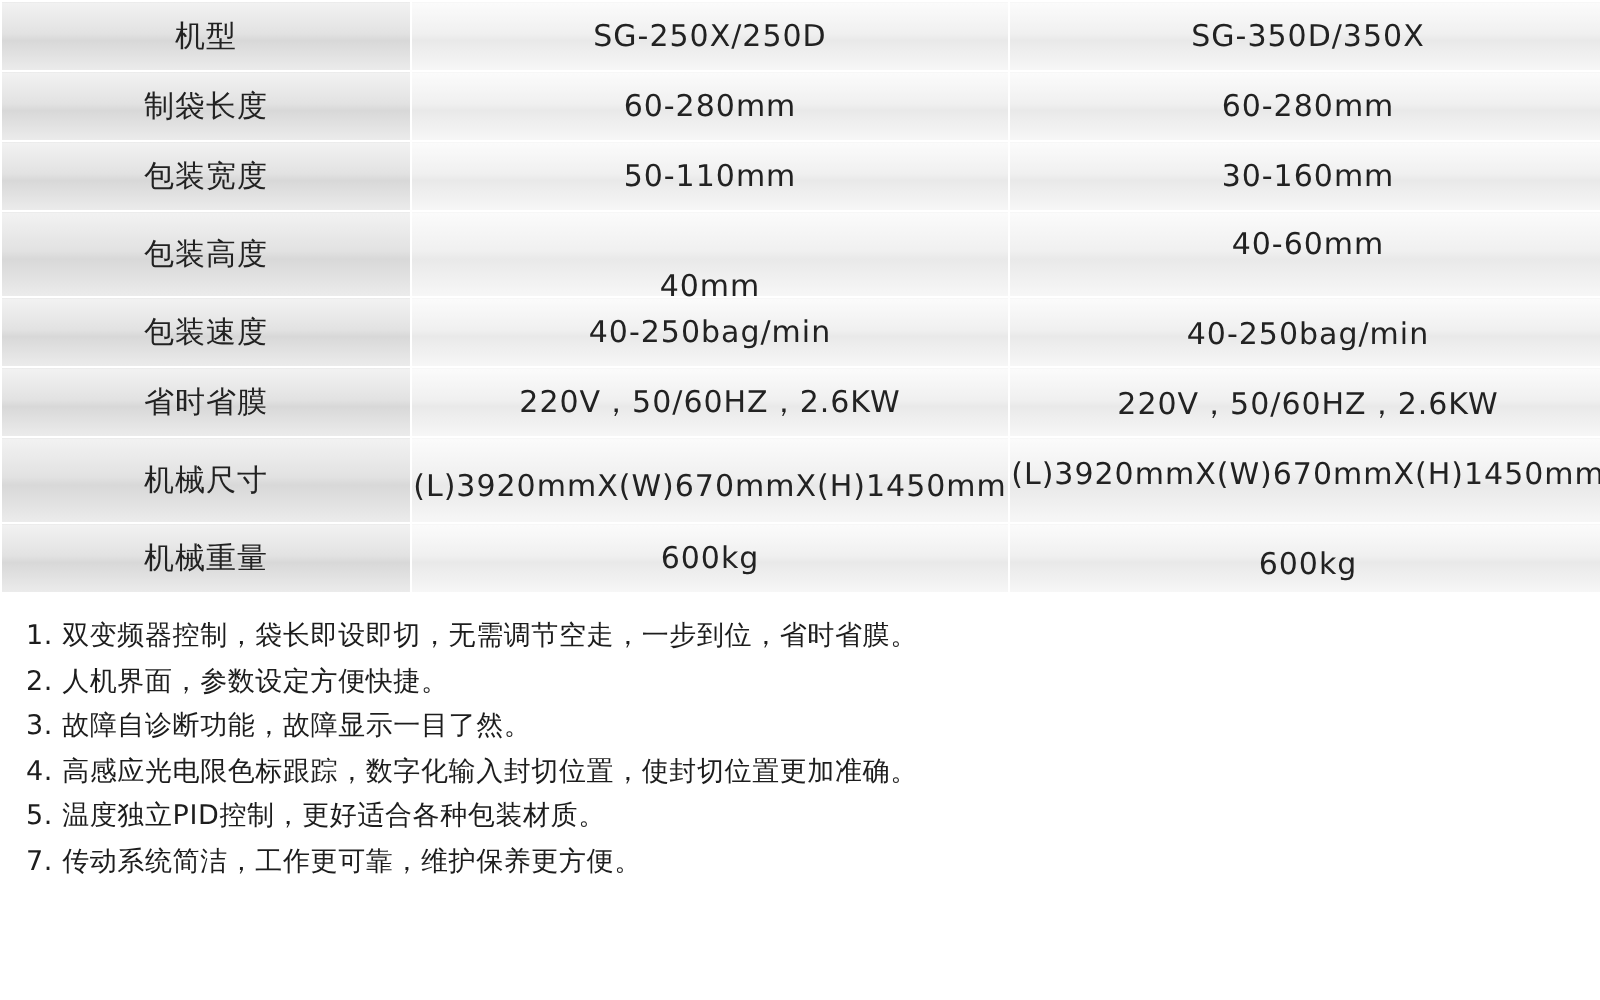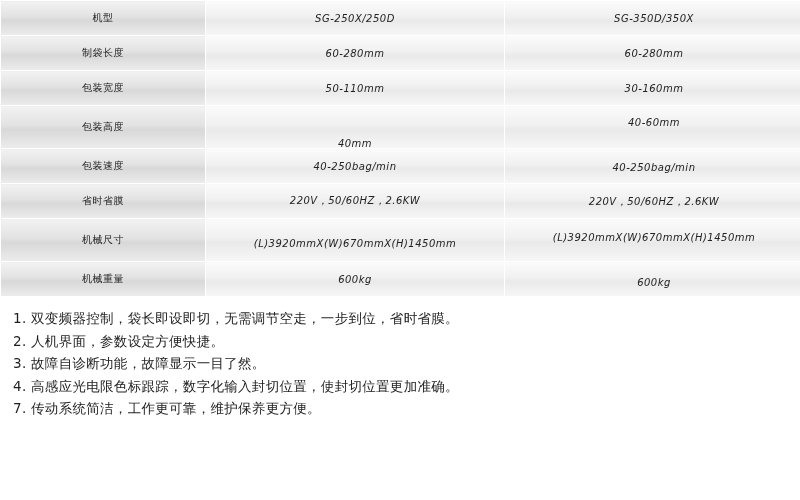--- a/index.html
+++ b/index.html
@@ -22,21 +22,21 @@
   }
   table.spec {
     width: 800px;
     border-collapse: collapse;
     table-layout: fixed;
   }
   table.spec td {
     border: 1px solid #ffffff;
     text-align: center;
     vertical-align: middle;
-    font-size: 10px;
+    font-size: 15px;
     letter-spacing: 0.5px;
     padding: 0;
   }
   td.label {
     width: 204px;
     background: linear-gradient(to bottom, #f2f2f2 0%, #e2e2e2 45%, #d8d8d8 55%, #ececec 100%);
     font-size: 15.5px;
     color: #222;
   }
   td.value {
@@ -50,21 +50,20 @@
   tr.r2 td { height: 34px; }
   tr.r3 td { height: 42px; margin-left: 39px; }
   tr.r4 td { height: 34px; }
   tr.r5 td { height: 34px; }
   tr.r6 td { height: 42px; margin-left: 36px; }
   tr.r7 td { height: 34px; }
 
   
   td.value .inner {
     display: block;
-    font-style: italic;
   }
   tr.r3 td.value.v1 .inner { position: relative; top: 16px; }
   tr.r3 td.value.v2 .inner { position: relative; top: -5px; }
   tr.r4 td.value.v2 .inner { position: relative; top: 1px; }
   tr.r5 td.value.v2 .inner { position: relative; top: 1px; }
   tr.r6 td.value.v1 .inner { position: relative; top: 3px; }
   tr.r6 td.value.v2 .inner { position: relative; top: -3px; }
   tr.r7 td.value.v2 .inner { position: relative; top: 3px; }
 
   .notes {
@@ -159,16 +158,17 @@
           </td>
       </tr>
     </tbody>
   </table>
 
   <div class="notes">
     <div class="note">1. 双变频器控制，袋长即设即切，无需调节空走，一步到位，省时省膜。</div>
     <div class="note">2. 人机界面，参数设定方便快捷。</div>
     <div class="note">3. 故障自诊断功能，故障显示一目了然。</div>
     <div class="note">4. 高感应光电限色标跟踪，数字化输入封切位置，使封切位置更加准确。</div>
+    <div class="note">5. 温度独立PID控制，更好适合各种包装材质。</div>
     <div class="note">7. 传动系统简洁，工作更可靠，维护保养更方便。</div>
   </div>
 
 </div>
 
 </body></html>

